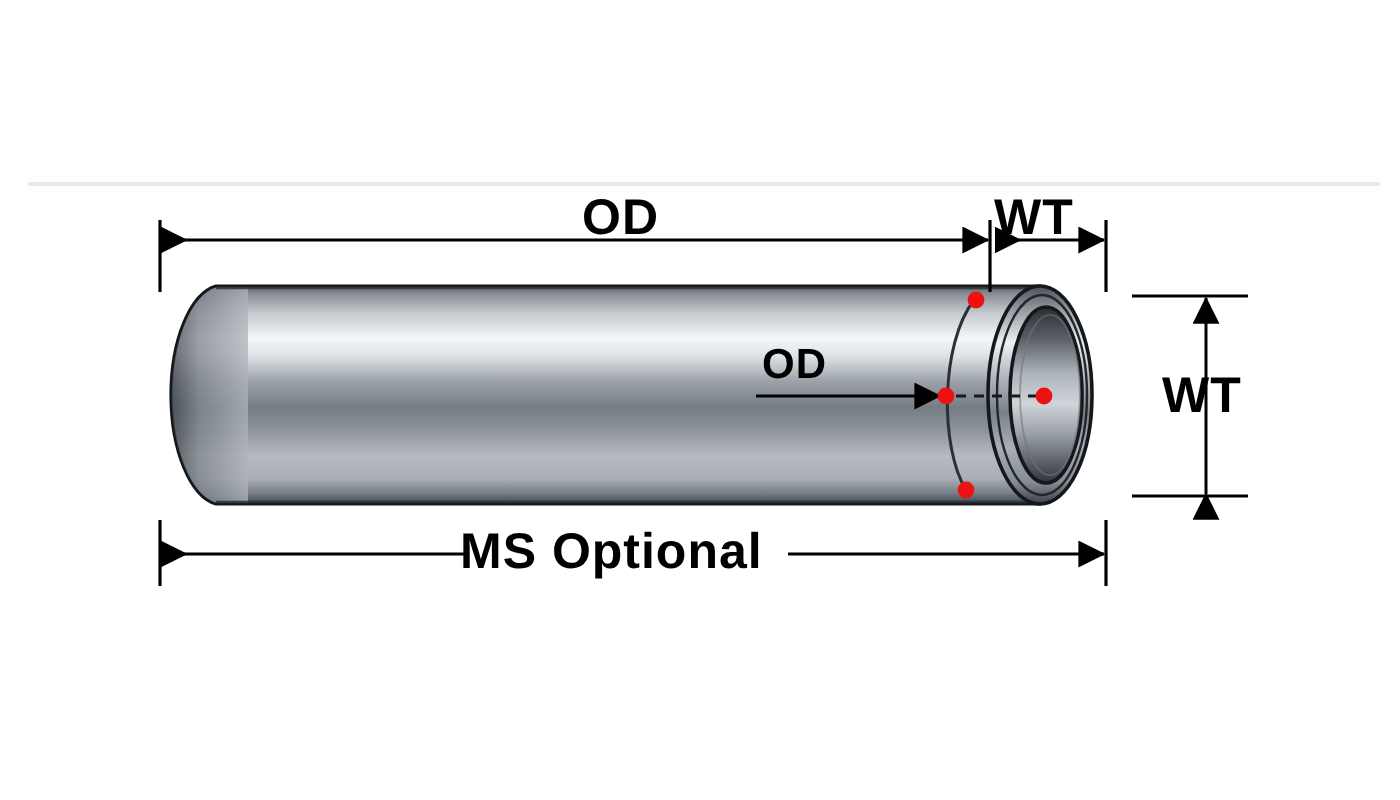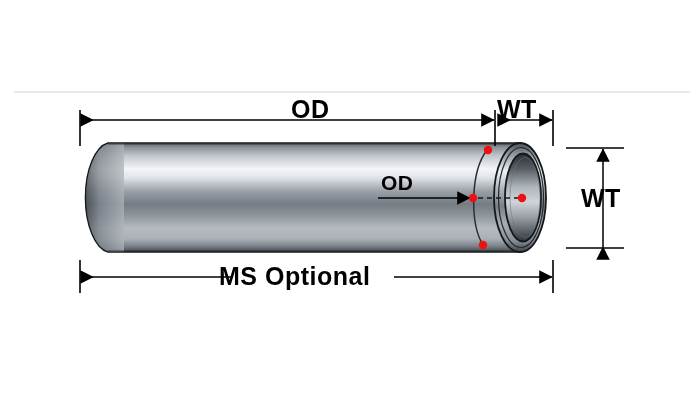--- a/index.html
+++ b/index.html
@@ -49,21 +49,21 @@
     left: 381px;
     top: 172px;
     font-size: 21px;
   }
   #label-wt-right {
     left: 581px;
     top: 186px;
     font-size: 25px;
   }
   #label-ms-optional {
-    left: 219px;
+    left: 230px;
     top: 264px;
     font-size: 25px;
   }
 </style>
 </head>
 <body>
 
 <div id="diagram-root">
 
   <svg id="pipe-svg" viewBox="0 0 700 400">

